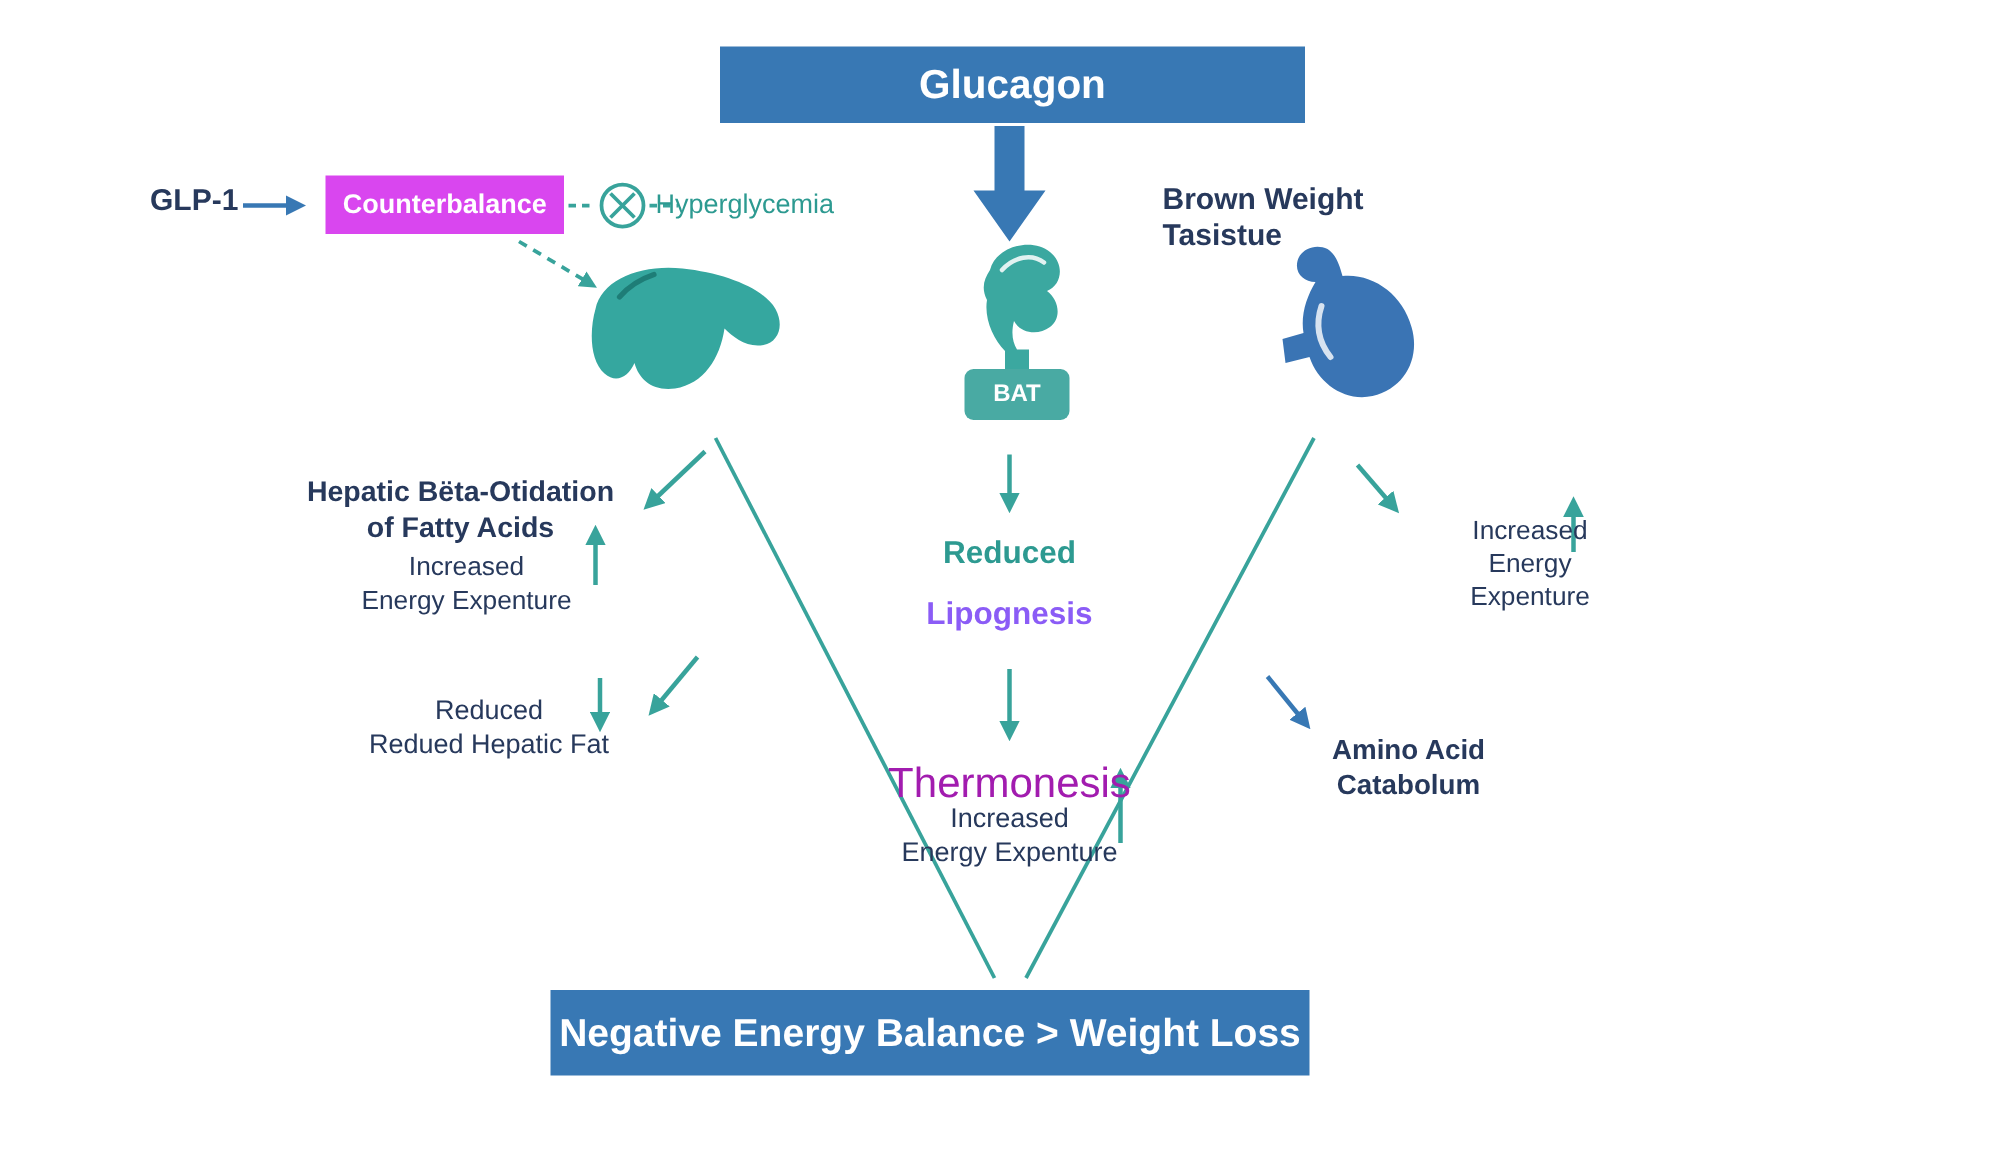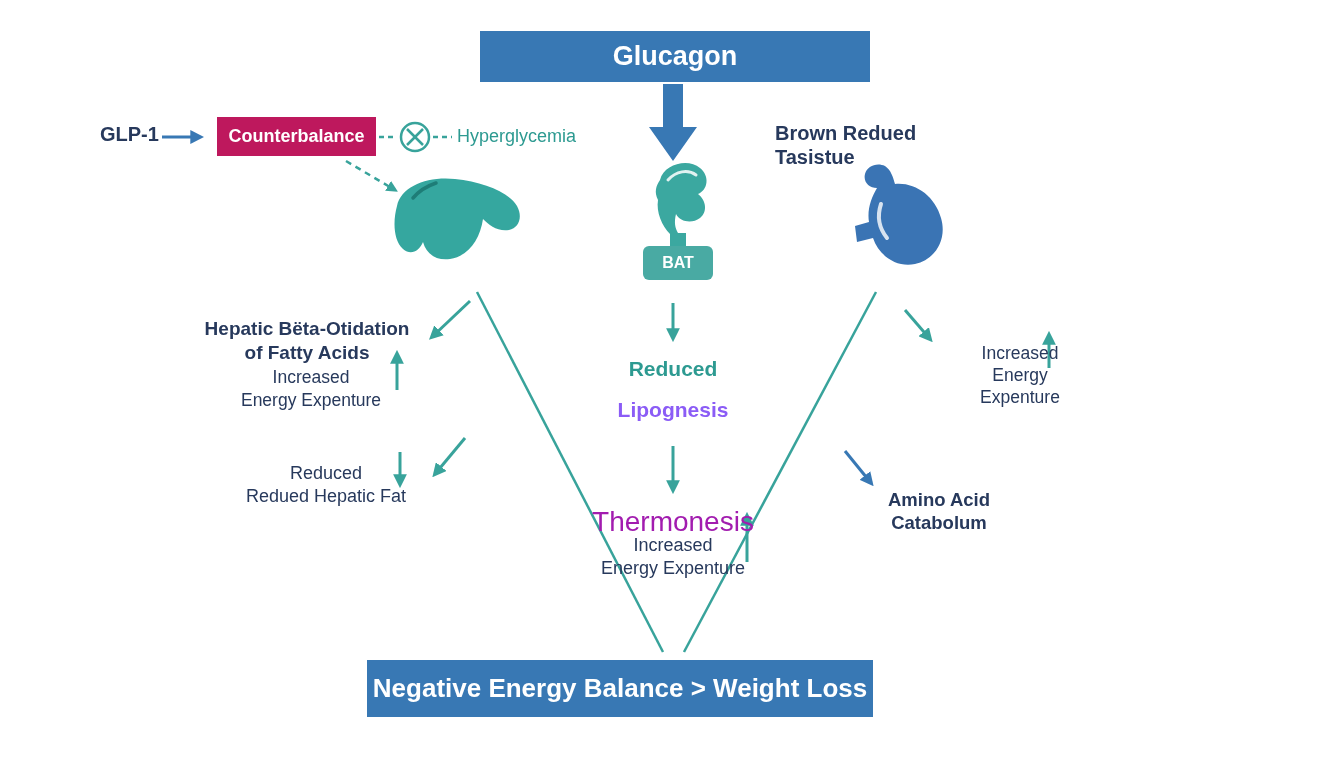--- a/index.html
+++ b/index.html
@@ -6,23 +6,23 @@
   .canvas{position:relative;width:1344px;height:768px;background:#ffffff;overflow:hidden;
           font-family:"Liberation Sans",sans-serif;color:#27395c;}
   .banner{position:absolute;background:#3878b4;color:#ffffff;font-weight:bold;
           display:flex;align-items:center;justify-content:center;}
   #glucagon-banner{left:480px;top:31px;width:390px;height:51px;font-size:27px;align-items:center;}
   #bottom-banner{left:367px;top:660px;width:506px;height:57px;font-size:26px;}
   .svg-layer{position:absolute;left:0;top:0;width:1344px;height:768px;}
   .txt{position:absolute;text-align:center;}
   .line{display:block;}
   #glp1-label{left:100px;top:123px;font-size:20px;font-weight:600;text-align:left;}
-  #counterbalance-box{position:absolute;left:217px;top:117px;width:159px;height:39px;background:#be185d;
+  #counterbalance-box{position:absolute;left:217px;top:117px;width:159px;height:39px;background:#d946ef;
      color:#fff;font-weight:bold;font-size:18px;display:flex;align-items:center;justify-content:center;}
-  #hyperglycemia-label{left:457px;top:126px;font-size:18px;font-weight:500;color:#2d9a91;text-align:left;}
+  #hyperglycemia-label{left:437px;top:126px;font-size:18px;font-weight:500;color:#2d9a91;text-align:left;}
   #brown-adipose-label{left:775px;top:121px;width:180px;font-size:20px;font-weight:600;text-align:left;line-height:1.22;}
   #bat-box{position:absolute;left:643px;top:246px;width:70px;height:34px;background:#49aaa3;border-radius:6px;
      color:#fff;font-weight:bold;font-size:16px;display:flex;align-items:center;justify-content:center;}
   #left-heading{left:188px;top:317px;width:238px;font-size:19px;font-weight:600;line-height:1.24;}
   #left-sub{left:222px;top:366px;width:178px;font-size:17.5px;font-weight:500;line-height:1.3;}
   #left-lower{left:228px;top:462px;width:196px;font-size:18px;font-weight:500;line-height:1.28;}
   #center-reduced{left:573px;top:357px;width:200px;font-size:21px;font-weight:bold;color:#2d9a91;}
   #center-lipogenesis{left:573px;top:398px;width:200px;font-size:21px;font-weight:bold;color:#8b5cf6;}
   #thermogenesis-label{left:573px;top:506px;width:200px;font-size:28px;font-weight:400;color:#a21caf;}
   #center-sub{left:563px;top:534px;width:220px;font-size:18px;font-weight:500;line-height:1.26;}
@@ -100,21 +100,21 @@
     <span>Negative Energy Balance &gt; Weight Loss</span>
   </div>
 
   <div class="txt" id="glp1-label">GLP-1</div>
   <div id="counterbalance-box">
     <span>Counterbalance</span>
   </div>
   <div class="txt" id="hyperglycemia-label">Hyperglycemia</div>
 
   <div class="txt" id="brown-adipose-label">
-    <span class="line">Brown Redued</span>
+    <span class="line">Brown Weight</span>
     <span class="line">Tasistue</span>
   </div>
 
   <div id="bat-box">
     <span>BAT</span>
   </div>
 
   <div class="txt" id="left-heading">
     <span class="line">Hepatic Bëta-Otidation</span>
     <span class="line">of Fatty Acids</span>

